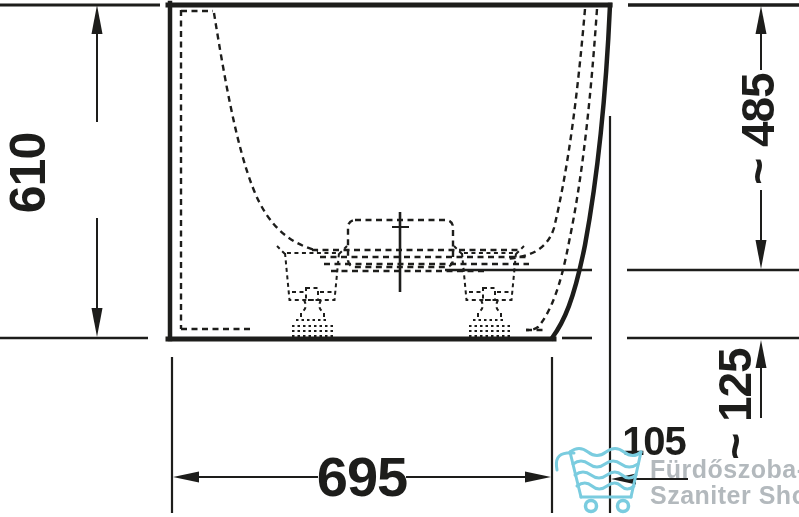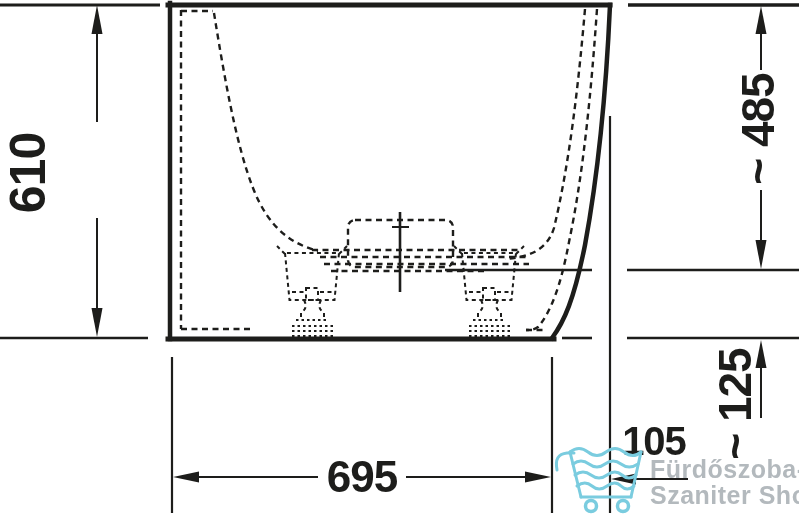--- a/index.html
+++ b/index.html
@@ -135,21 +135,21 @@
   </svg>
 
   <div class="dim-label rot" style="left:28px;top:173px;font-size:50px;">610</div>
 
   <div class="dim-label rot" style="left:758px;top:129px;font-size:46px;">~ 485</div>
 
   <div class="dim-label rot" style="left:735px;top:404px;font-size:46px;">~ 125</div>
 
   <div class="dim-label" style="left:654px;top:441px;font-size:40px;">105</div>
 
-  <div class="dim-label" style="left:362px;top:477px;font-size:44px;">695</div>
+  <div class="dim-label" style="left:362px;top:477px;font-size:56px;">695</div>
 
   <svg width="799" height="517" viewBox="0 0 799 517" style="color:var(--wm-icon,#7accdf)">
     <g fill="none" stroke="currentColor" stroke-width="3" stroke-linecap="round">
       <path d="M557 470 C555 459 558 454 567 453 L574 453"></path>
       <path d="M570 452 q9 -7 18 0 t18 0 t18 0 t17 0"></path>
       <path d="M573 464 q8 -6 16 0 t16 0 t16 0 t17 0"></path>
       <path d="M575 475 q8 -6 16 0 t16 0 t15 0 t14 0"></path>
       <path d="M577 486 q8 -6 15 0 t15 0 t14 0 t13 0"></path>
       <path d="M570 452 L581 497"></path>
       <path d="M641 452 L631 497"></path>

